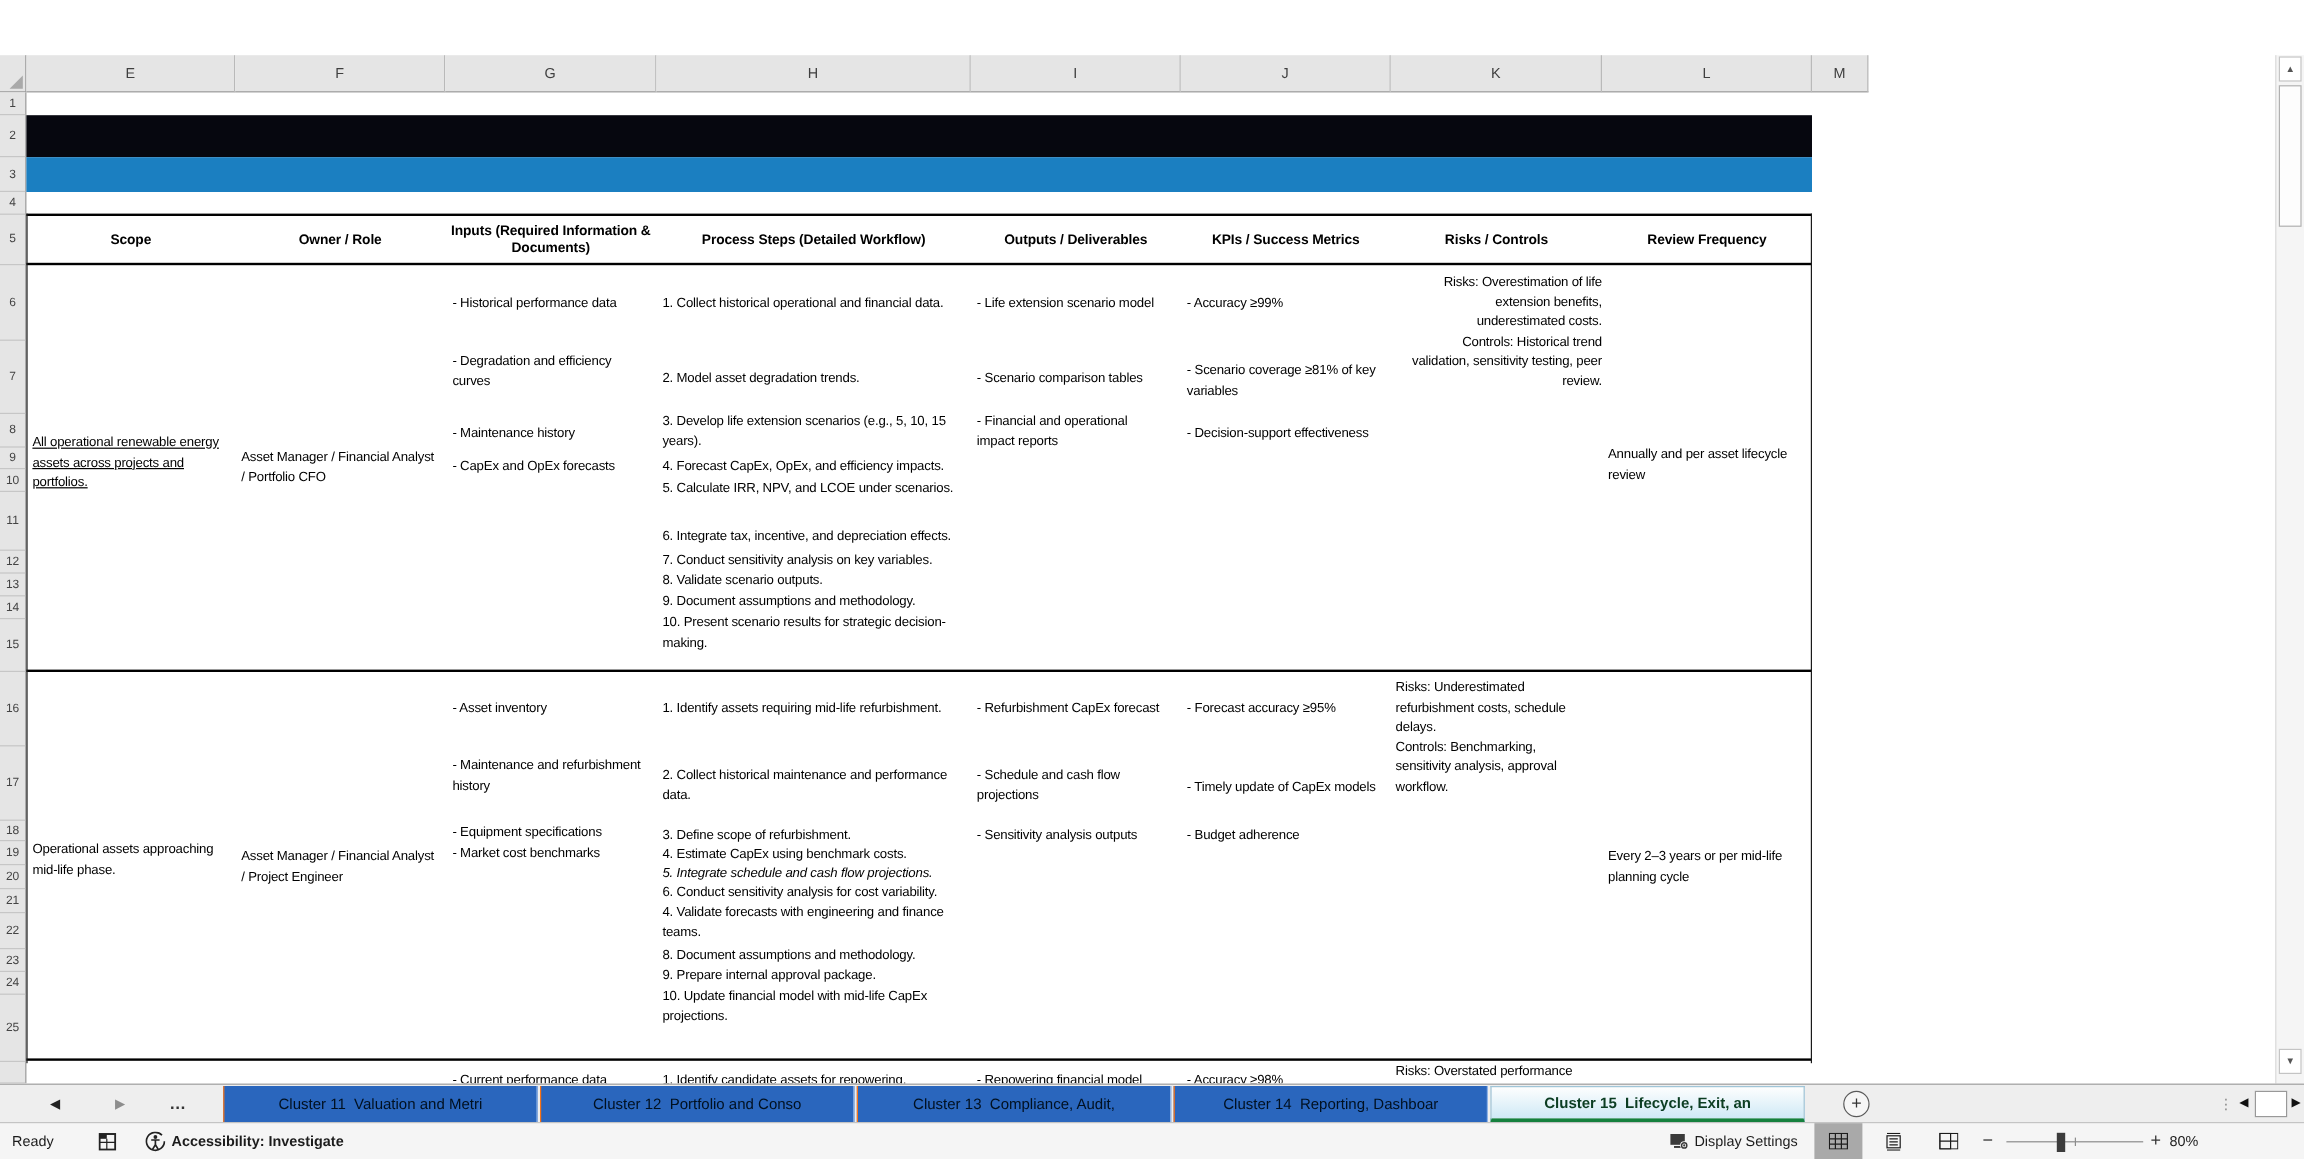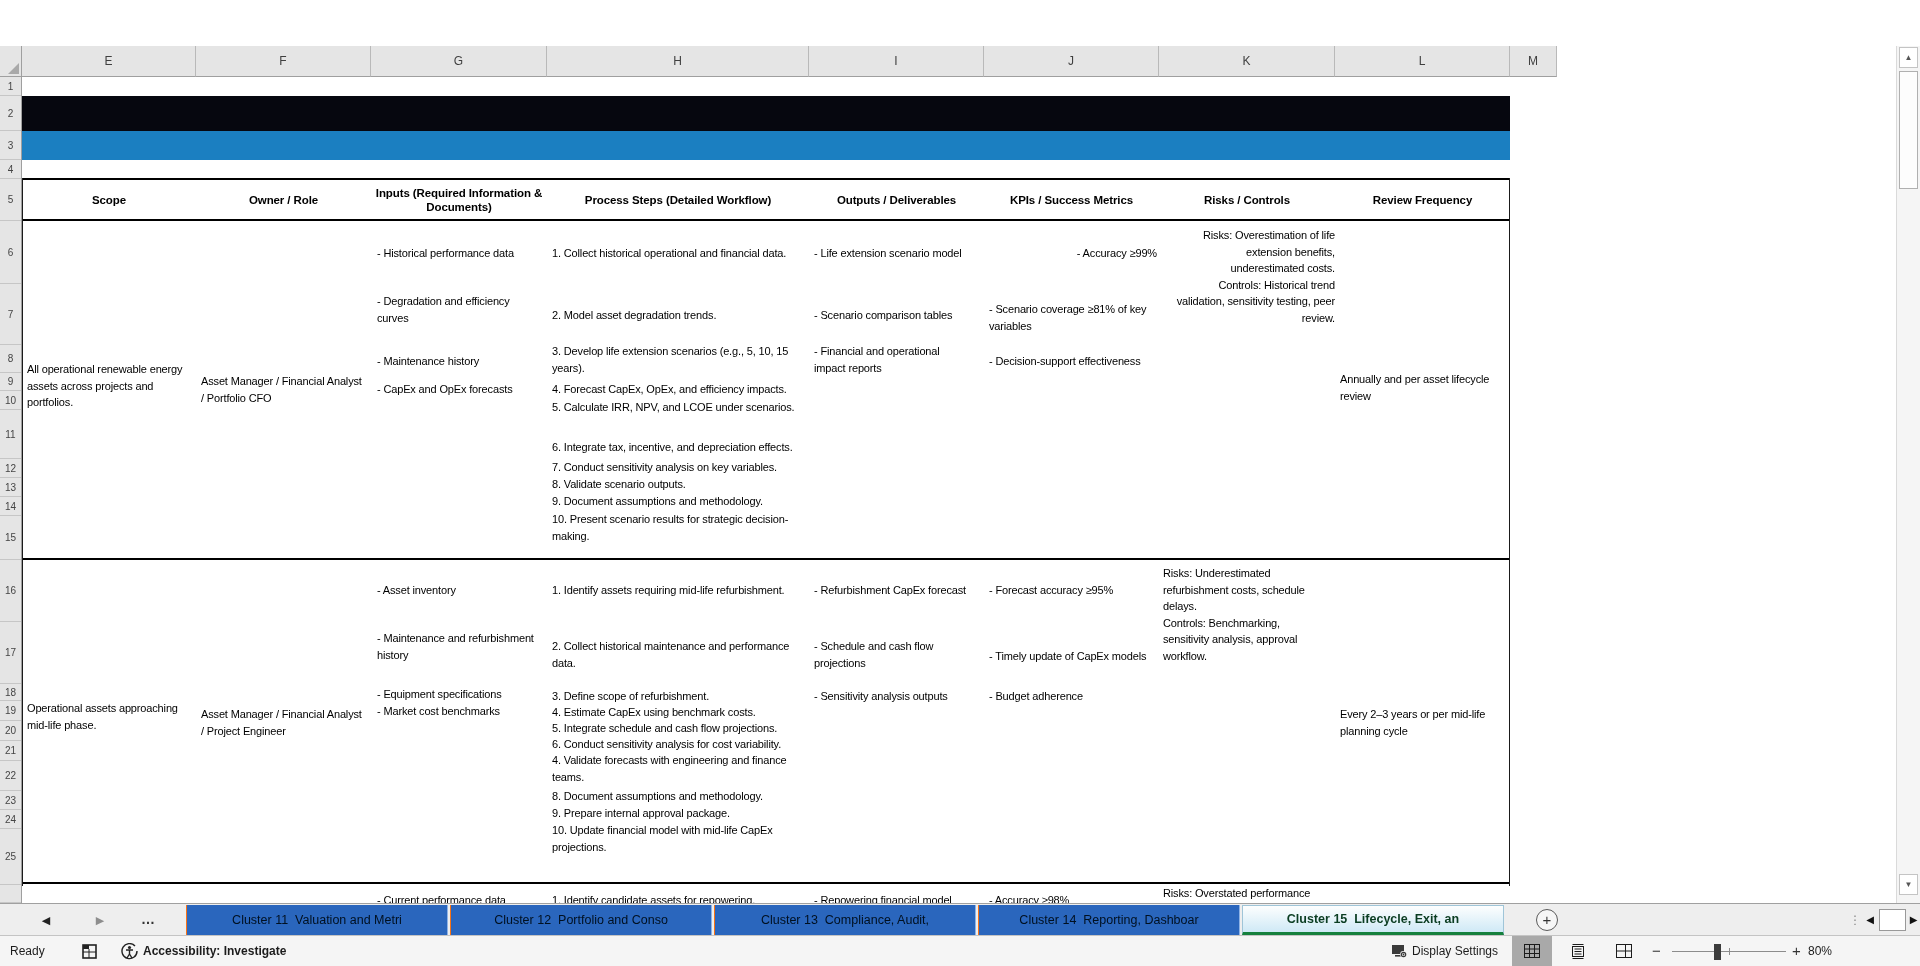--- a/index.html
+++ b/index.html
@@ -193,21 +193,21 @@
         <div class="thead-cell" style="left: 196px; width: 175px;">Owner / Role</div>
         <div class="thead-cell" style="left: 371px; width: 176px;">Inputs (Required Information &amp;
 Documents)</div>
         <div class="thead-cell" style="left: 547px; width: 262px;">Process Steps (Detailed Workflow)</div>
         <div class="thead-cell" style="left: 809px; width: 175px;">Outputs / Deliverables</div>
         <div class="thead-cell" style="left: 984px; width: 175px;">KPIs / Success Metrics</div>
         <div class="thead-cell" style="left: 1159px; width: 176px;">Risks / Controls</div>
         <div class="thead-cell" style="left: 1335px; width: 175px;">Review Frequency</div>
       </div>
     <div id="blocks">
-        <div class="cell" style="left: 27px; width: 165px; top: 361px;">All operational renewable energy
+        <div class="cell" style="left: 27px; width: 165px; top: 361px; text-decoration: underline;">All operational renewable energy
 assets across projects and
 portfolios.</div>
         <div class="cell" style="left: 201px; width: 172px; top: 373px;">Asset Manager / Financial Analyst
 / Portfolio CFO</div>
         <div class="cell" style="left: 377px; width: 168px; top: 245px;">- Historical performance data</div>
         <div class="cell" style="left: 377px; width: 168px; top: 293px;">- Degradation and efficiency
 curves</div>
         <div class="cell" style="left: 377px; width: 168px; top: 353px;">- Maintenance history</div>
         <div class="cell" style="left: 377px; width: 168px; top: 381px;">- CapEx and OpEx forecasts</div>
         <div class="cell" style="left: 552px; width: 255px; top: 245px;">1. Collect historical operational and financial data.</div>
@@ -219,21 +219,21 @@
         <div class="cell" style="left: 552px; width: 255px; top: 439px;">6. Integrate tax, incentive, and depreciation effects.</div>
         <div class="cell" style="left: 552px; width: 255px; top: 459px;">7. Conduct sensitivity analysis on key variables.</div>
         <div class="cell" style="left: 552px; width: 255px; top: 476px;">8. Validate scenario outputs.</div>
         <div class="cell" style="left: 552px; width: 255px; top: 493px;">9. Document assumptions and methodology.</div>
         <div class="cell" style="left: 552px; width: 255px; top: 511px;">10. Present scenario results for strategic decision-
 making.</div>
         <div class="cell" style="left: 814px; width: 168px; top: 245px;">- Life extension scenario model</div>
         <div class="cell" style="left: 814px; width: 168px; top: 307px;">- Scenario comparison tables</div>
         <div class="cell" style="left: 814px; width: 168px; top: 343px;">- Financial and operational
 impact reports</div>
-        <div class="cell" style="left: 989px; width: 168px; top: 245px; text-align: right;">- Accuracy ≥99%</div>
+        <div class="cell" style="left: 989px; width: 168px; top: 245px;">- Accuracy ≥99%</div>
         <div class="cell" style="left: 989px; width: 168px; top: 301px;">- Scenario coverage ≥81% of key
 variables</div>
         <div class="cell" style="left: 989px; width: 168px; top: 353px;">- Decision-support effectiveness</div>
         <div class="cell" style="left: 1163px; width: 172px; top: 227px; text-align: right;">Risks: Overestimation of life
 extension benefits,
 underestimated costs.
 Controls: Historical trend
 validation, sensitivity testing, peer
 review.</div>
         <div class="cell" style="left: 1340px; width: 168px; top: 371px;">Annually and per asset lifecycle
@@ -245,21 +245,21 @@
         <div class="cell" style="left: 377px; width: 168px; top: 582px;">- Asset inventory</div>
         <div class="cell" style="left: 377px; width: 168px; top: 630px;">- Maintenance and refurbishment
 history</div>
         <div class="cell" style="left: 377px; width: 168px; top: 686px;">- Equipment specifications</div>
         <div class="cell" style="left: 377px; width: 168px; top: 703px;">- Market cost benchmarks</div>
         <div class="cell" style="left: 552px; width: 255px; top: 582px;">1. Identify assets requiring mid-life refurbishment.</div>
         <div class="cell" style="left: 552px; width: 255px; top: 638px;">2. Collect historical maintenance and performance
 data.</div>
         <div class="cell" style="left: 552px; width: 255px; top: 688px;">3. Define scope of refurbishment.</div>
         <div class="cell" style="left: 552px; width: 255px; top: 704px;">4. Estimate CapEx using benchmark costs.</div>
-        <div class="cell" style="left: 552px; width: 255px; top: 720px;">5. Integrate schedule and cash flow projections.</div>
+        <div class="cell" style="left: 552px; width: 255px; top: 720px; font-style: italic;">5. Integrate schedule and cash flow projections.</div>
         <div class="cell" style="left: 552px; width: 255px; top: 736px;">6. Conduct sensitivity analysis for cost variability.</div>
         <div class="cell" style="left: 552px; width: 255px; top: 752px;">4. Validate forecasts with engineering and finance
 teams.</div>
         <div class="cell" style="left: 552px; width: 255px; top: 788px;">8. Document assumptions and methodology.</div>
         <div class="cell" style="left: 552px; width: 255px; top: 805px;">9. Prepare internal approval package.</div>
         <div class="cell" style="left: 552px; width: 255px; top: 822px;">10. Update financial model with mid-life CapEx
 projections.</div>
         <div class="cell" style="left: 814px; width: 168px; top: 582px;">- Refurbishment CapEx forecast</div>
         <div class="cell" style="left: 814px; width: 168px; top: 638px;">- Schedule and cash flow
 projections</div>

